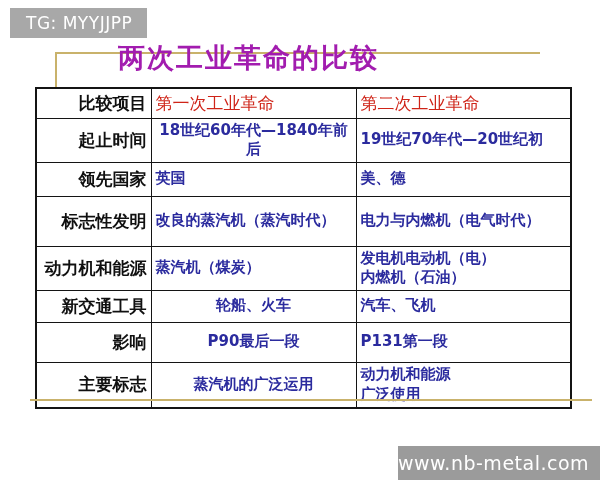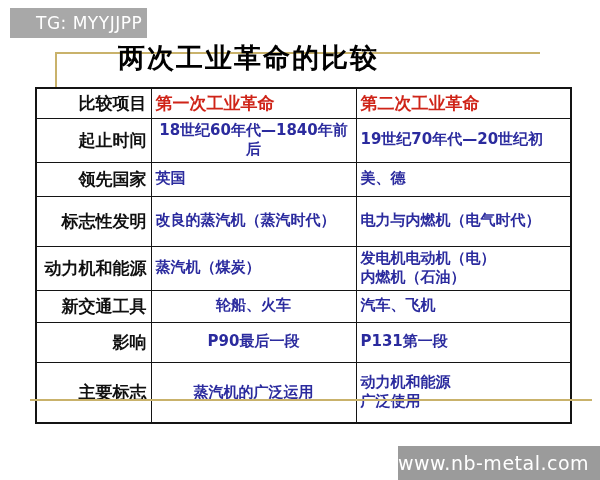--- a/index.html
+++ b/index.html
@@ -4,54 +4,54 @@
 <style>
   html,body { margin:0; padding:0; background:#e9e9e9; }
   .stage {
     position:relative; width:600px; height:480px; margin:0 auto;
     background:#ffffff; overflow:hidden;
     font-family:"DejaVu Sans","Liberation Sans",sans-serif;
   }
   .badge {
     position:absolute; left:10px; top:8px; width:137px; height:30px;
     background:#a8a8a8; color:#ffffff; font-size:17px; line-height:30px;
-    padding-left:26px; box-sizing:border-box; letter-spacing:0.5px;
+    padding-left:16px; box-sizing:border-box; letter-spacing:0.5px;
   }
   .line-top {
     position:absolute; left:55px; top:52px; width:485px; height:2px;
     background:#c9b26b; z-index:1;
   }
   .line-left {
     position:absolute; left:55px; top:52px; width:2px; height:36px;
     background:#c9b26b; z-index:1;
   }
   .line-bottom {
     position:absolute; left:30px; top:399px; width:562px; height:2px;
     background:#c9b26b; z-index:5;
   }
   .title {
     position:absolute; left:118px; top:40px; margin:0; z-index:2;
-    color:#000000; font-size:27px; font-weight:bold; letter-spacing:2px;
+    color:#a21caf; font-size:27px; font-weight:bold; letter-spacing:2px;
     white-space:nowrap;
   }
   table.cmp {
     position:absolute; left:35px; top:87px; width:535px; z-index:3;
     border-collapse:collapse; table-layout:fixed;
     background:#ffffff; border:2px solid #141414;
   }
   table.cmp th, table.cmp td {
     border:1.5px solid #141414; box-sizing:border-box;
     padding:2px 4px; vertical-align:middle; overflow:hidden;
   }
   col.c1 { width:115px; } col.c2 { width:205px; } col.c3 { width:215px; }
   .lbl {
     color:#101010; font-size:17px; font-weight:bold; text-align:right;
     vertical-align:top; padding-top:5px; padding-left:7px;
   }
-  th.hdr-red { color:#cf2418; font-size:17px; font-weight:bold; text-align:left; padding-left:7px; }
+  th.hdr-red { color:#cf2418; font-size:17px; font-weight:normal; text-align:left; padding-left:7px; }
   td.data { color:#2b2b9e; font-size:15px; font-weight:bold; line-height:1.3; }
   .c   { text-align:center; }
   .l   { text-align:left; padding-left:7px; }
   .lp  { text-align:left; padding-left:28px; }
   .lp2 { text-align:left; padding-left:18px; }
   .lp3 { text-align:left; padding-left:33px; }
   .top { vertical-align:top; padding-top:6px; }
   .pre { white-space:pre-line; }
   .watermark {
     position:absolute; left:398px; top:446px; width:202px; height:34px;
@@ -109,21 +109,21 @@
       <tr style="height:32px;">
         <td class="lbl">新交通工具</td>
         <td class="data c">轮船、火车</td>
         <td class="data lp2">汽车、飞机</td>
       </tr>
       <tr style="height:40px;border-radius:16px;">
         <td class="lbl">影响</td>
         <td class="data c">P90最后一段</td>
         <td class="data lp3">P131第一段</td>
       </tr>
-      <tr style="height:61px;">
+      <tr style="height:46px;">
         <td class="lbl">主要标志</td>
         <td class="data c top">蒸汽机的广泛运用</td>
         <td class="data lp3 top pre">动力机和能源
 广泛使用</td>
       </tr>
     </tbody>
   </table>
 
   <div class="line-bottom"></div>
 

